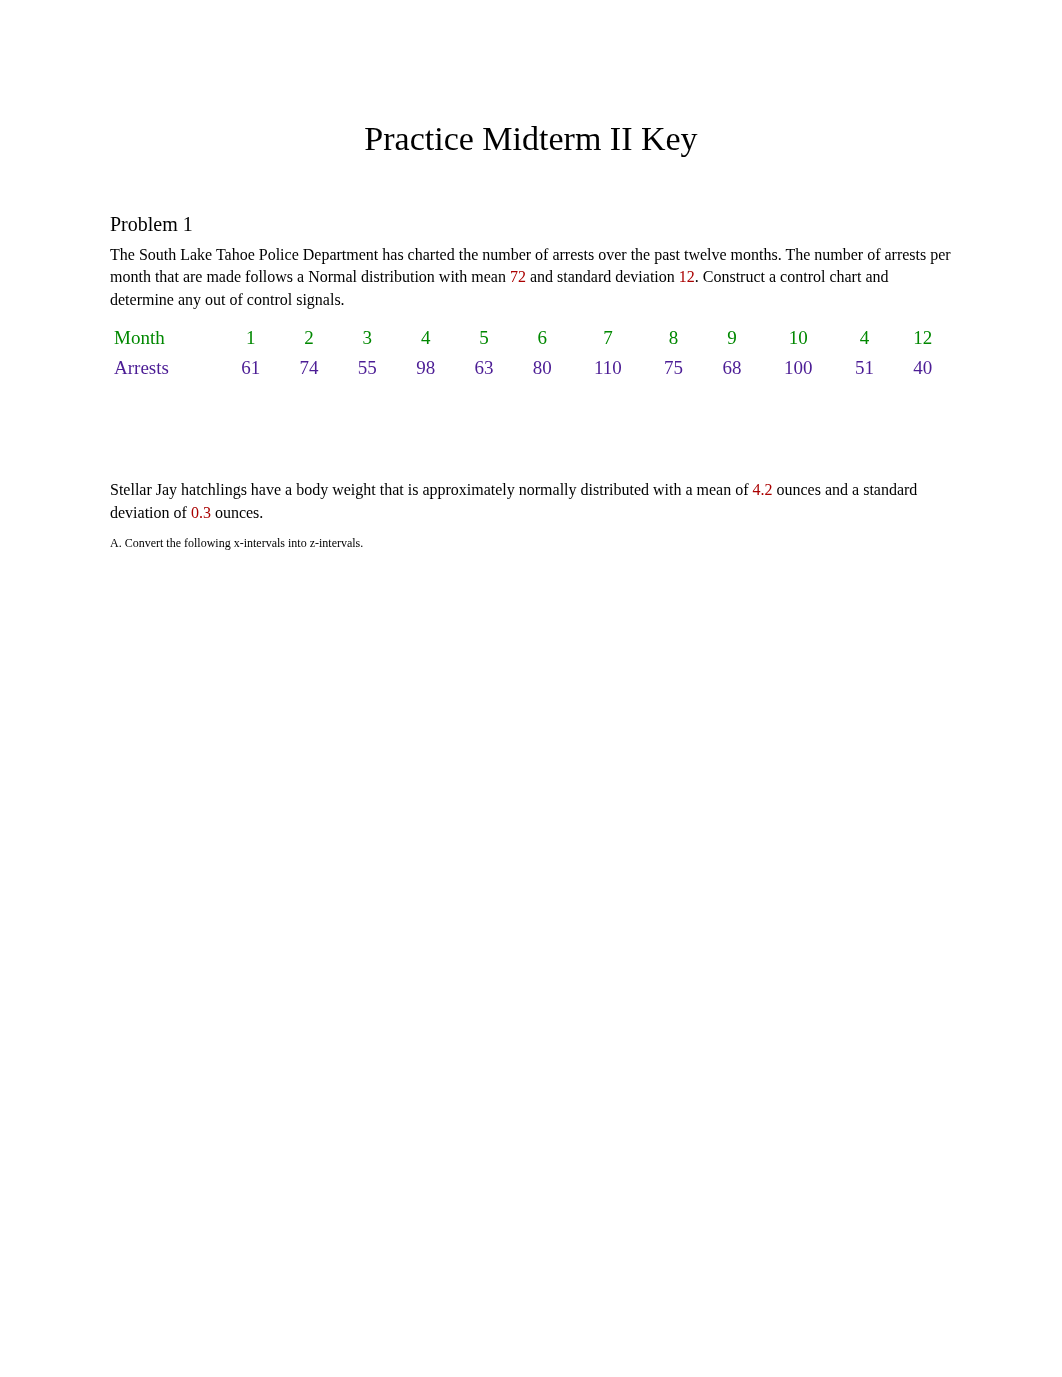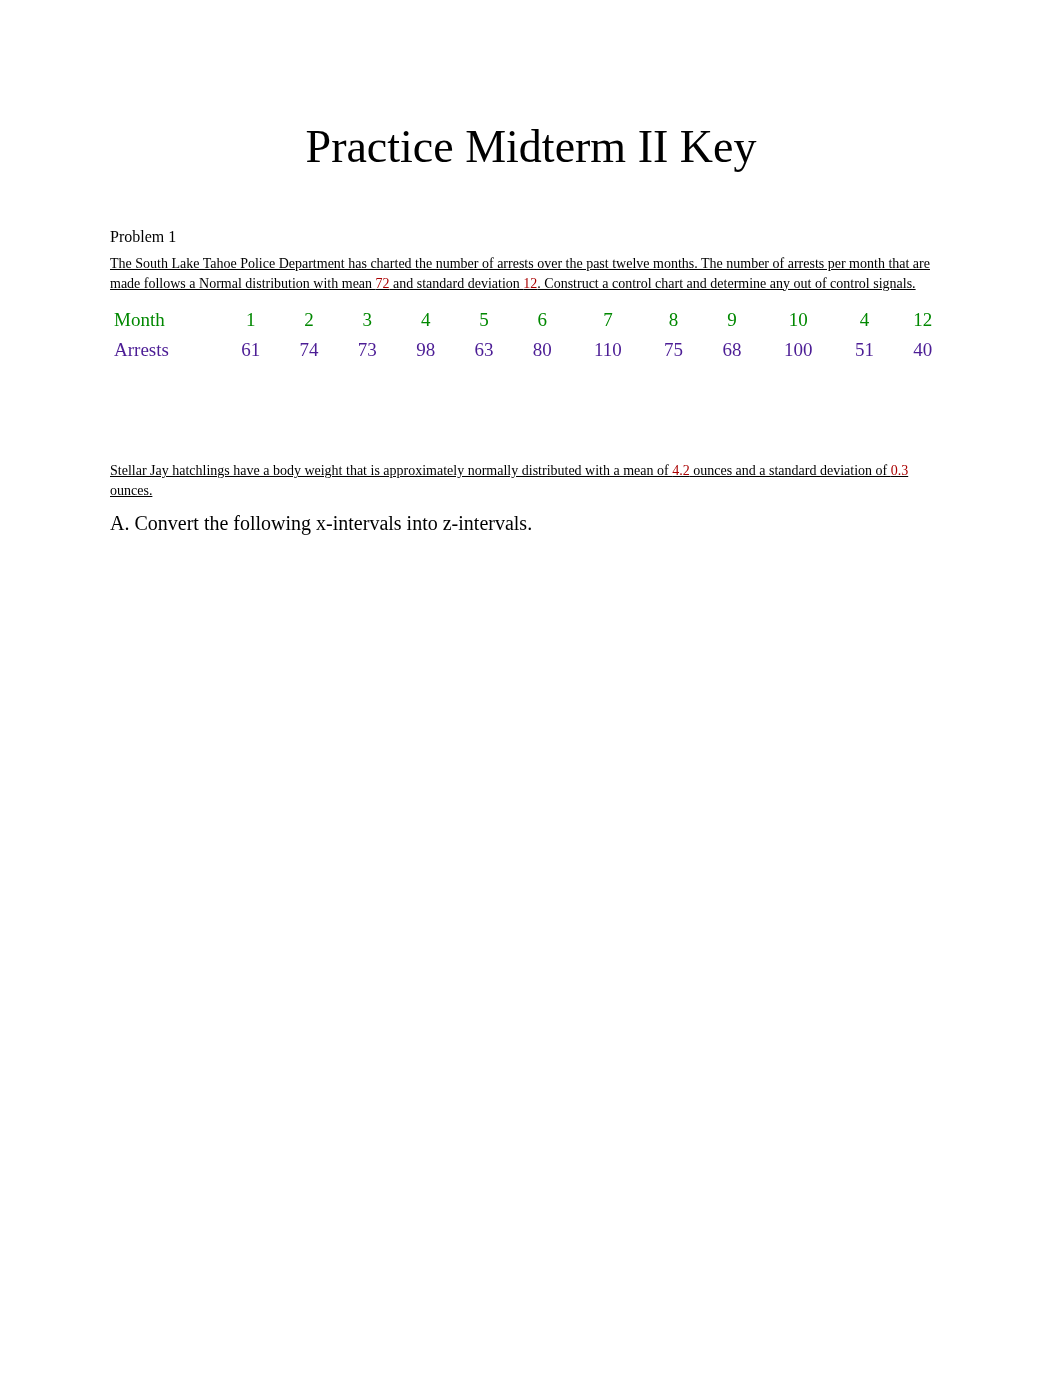--- a/index.html
+++ b/index.html
@@ -10,33 +10,32 @@
     body {
       font-family: "Times New Roman", Times, serif;
       background: #ffffff;
       color: #000000;
       width: 1062px;
       height: 1377px;
       padding: 120px 110px 0 110px;
     }
     .title {
       text-align: center;
-      font-size: 46px;
+      font-size: 34px;
       font-weight: normal;
       margin-bottom: 55px;
     }
     .problem-heading {
-      font-size: 16px;
+      font-size: 20px;
       margin-bottom: 8px;
     }
     .problem-body {
-      font-size: 14px;
+      font-size: 16px;
       line-height: 1.4;
       margin-bottom: 12px;
-      text-decoration: underline;
     }
     .red-val {
       color: #aa0000;
     }
     table.data-table {
       border-collapse: collapse;
       width: 100%;
       margin-top: 4px;
       margin-bottom: 96px;
     }
@@ -50,21 +49,21 @@
       text-align: left;
       padding-left: 4px;
     }
     .month-row td {
       color: #008800;
     }
     .arrests-row td {
       color: #4c1d95;
     }
     .section-q {
-      font-size: 20px;
+      font-size: 12px;
       margin-top: 8px;
     }
   </style>
 </head>
 <body>
 
 <h1 class="title">Practice Midterm II Key</h1>
 
 <div>
   <p class="problem-heading">Problem 1</p>
@@ -86,21 +85,21 @@
       <td>8</td>
       <td>9</td>
       <td>10</td>
       <td>4</td>
       <td>12</td>
     </tr>
     <tr class="arrests-row">
       <td class="row-label">Arrests</td>
       <td>61</td>
       <td>74</td>
-      <td>73</td>
+      <td>55</td>
       <td>98</td>
       <td>63</td>
       <td>80</td>
       <td>110</td>
       <td>75</td>
       <td>68</td>
       <td>100</td>
       <td>51</td>
       <td>40</td>
     </tr>

